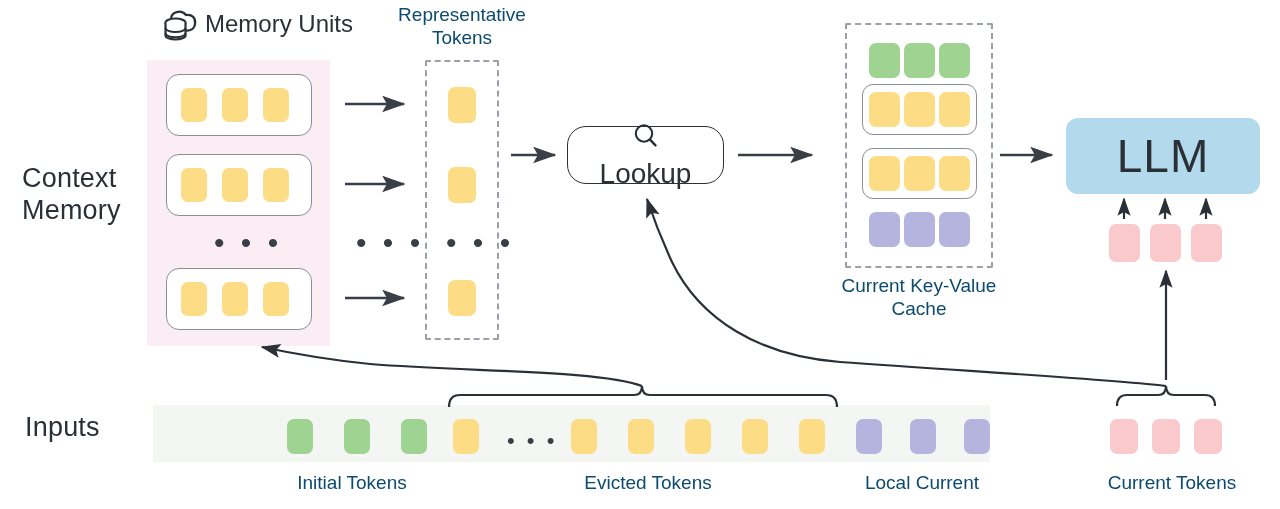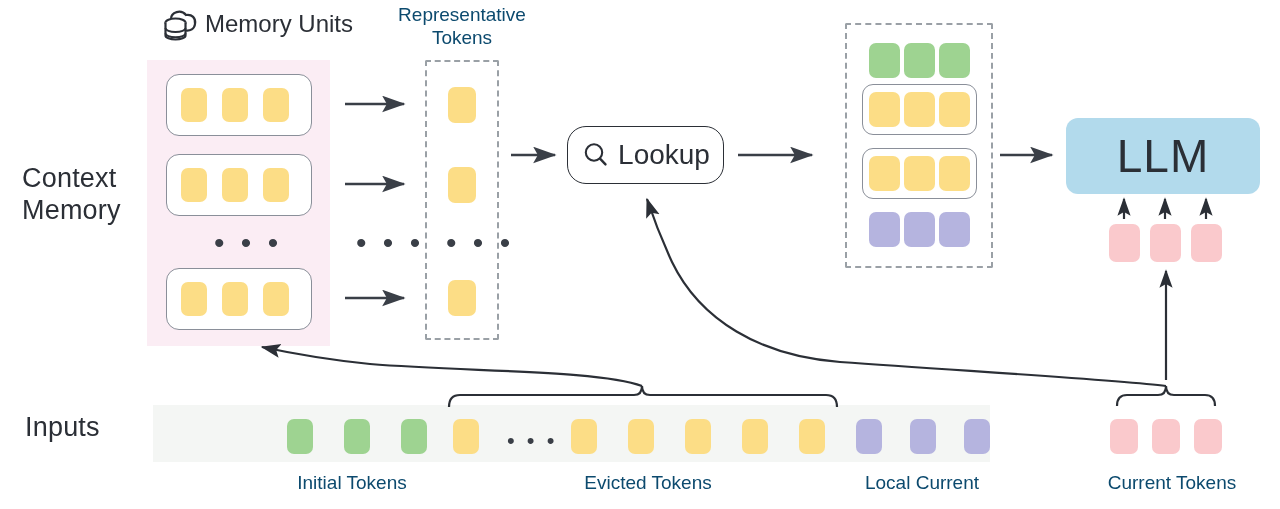--- a/index.html
+++ b/index.html
@@ -104,21 +104,21 @@
 
   <div class="abs cap" style="left:382px;top:4px;width:160px;">Representative
 Tokens</div>
 
   <div class="abs dashbox" style="left:425px;top:60px;width:74px;height:280px;"></div>
   <div class="abs tok tok-y" style="left:448px;top:87px;width:28px;height:36px;"></div>
   <div class="abs tok tok-y" style="left:448px;top:167px;width:28px;height:36px;"></div>
   <div class="abs dots" style="left:446px;top:228px;">• • •</div>
   <div class="abs tok tok-y" style="left:448px;top:280px;width:28px;height:36px;"></div>
 
-  <div class="abs lookup-box" style="left:567px;top:126px;width:157px;height:58px;">
+  <div class="abs lookup-box" style="left:567px;top:126px;width:157px;height:58px;flex-direction:column;">
     <span style="display:inline-flex;">
       <svg width="30" height="30" viewBox="0 0 30 30">
         <circle cx="13" cy="12.5" r="8.2" fill="none" stroke="#2b2f36" stroke-width="2.1"></circle>
         <line x1="19" y1="18.6" x2="24.5" y2="24.4" stroke="#2b2f36" stroke-width="2.4" stroke-linecap="round"></line>
       </svg>
     </span>
     <span class="lookup-text">Lookup</span>
   </div>
 
   <div class="abs dashbox" style="left:845px;top:23px;width:148px;height:245px;"></div>
@@ -134,20 +134,22 @@
 
   <div class="abs kv-row-box" style="left:862px;top:148px;width:115px;height:51px;"></div>
   <div class="abs tok tok-y" style="left:869px;top:156px;width:31px;height:35px;"></div>
   <div class="abs tok tok-y" style="left:904px;top:156px;width:31px;height:35px;"></div>
   <div class="abs tok tok-y" style="left:939px;top:156px;width:31px;height:35px;"></div>
 
   <div class="abs tok tok-p" style="left:869px;top:212px;width:31px;height:35px;"></div>
   <div class="abs tok tok-p" style="left:904px;top:212px;width:31px;height:35px;"></div>
   <div class="abs tok tok-p" style="left:939px;top:212px;width:31px;height:35px;"></div>
 
+  <div class="abs cap" style="left:809px;top:275px;width:220px;">Current Key-Value
+Cache</div>
 
   <div class="abs llm-box" style="left:1066px;top:118px;width:194px;height:76px;">
     <span class="llm-text">LLM</span>
   </div>
 
   <div class="abs tok tok-k" style="left:1109px;top:224px;width:31px;height:38px;"></div>
   <div class="abs tok tok-k" style="left:1150px;top:224px;width:31px;height:38px;"></div>
   <div class="abs tok tok-k" style="left:1191px;top:224px;width:31px;height:38px;"></div>
 
   <div class="abs input-strip" style="left:153px;top:405px;width:837px;height:57px;"></div>

